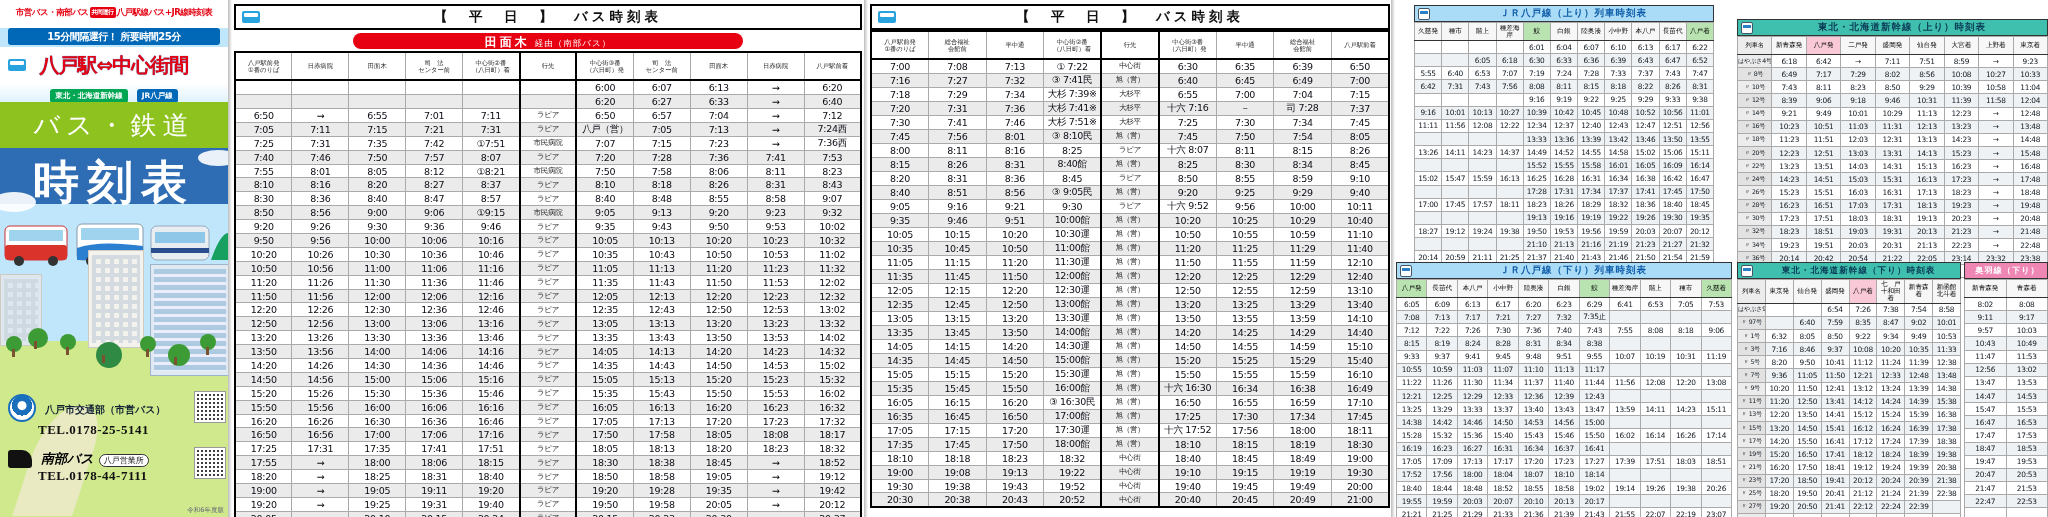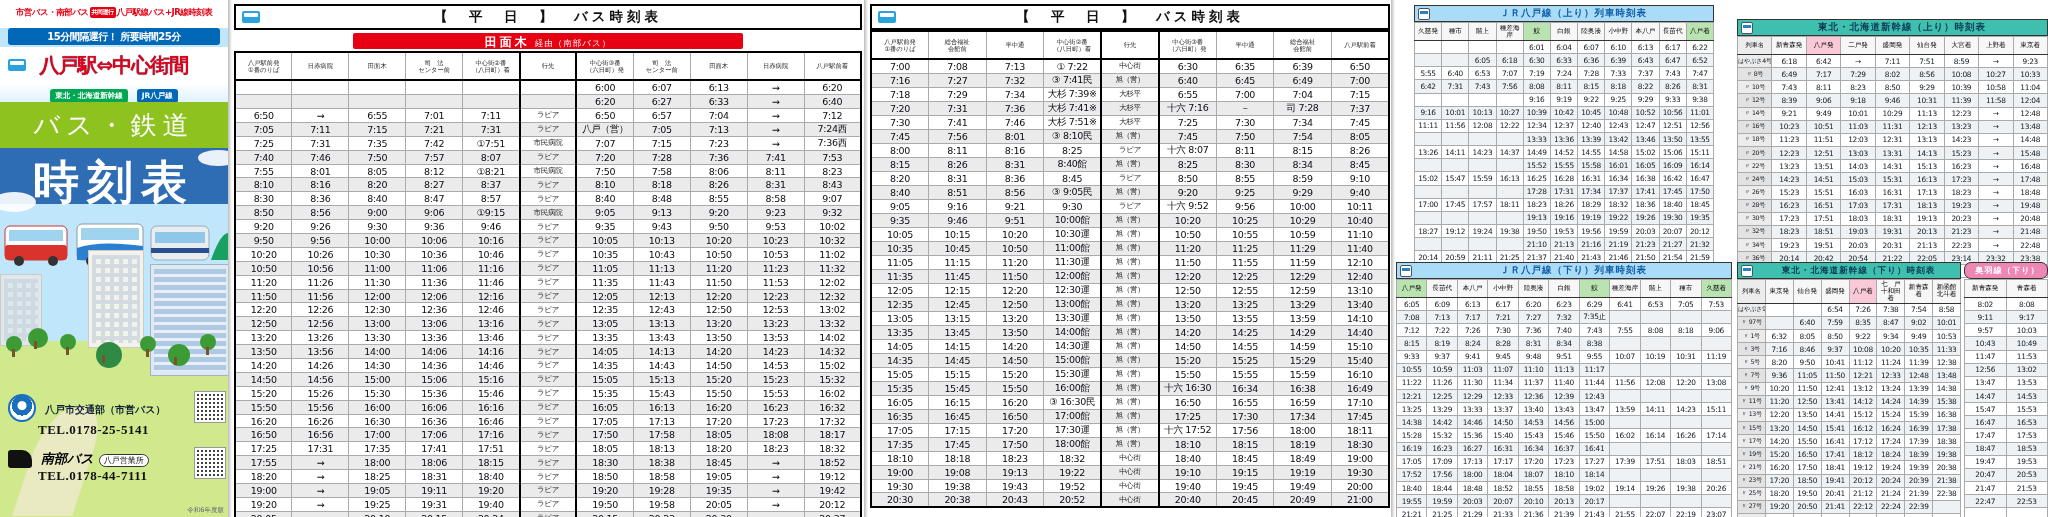--- a/index.html
+++ b/index.html
@@ -43,42 +43,42 @@
   .edition{position:absolute;right:4px;bottom:2px;font-size:6.5px;color:#667;}
 
   .fold{position:absolute;top:0;width:4px;height:517px;background:linear-gradient(90deg,#bbb,#fff);}
 
   
   .bus-panel{position:absolute;top:4px;}
   .p-titlebar{height:22px;border:2px solid #000;background:#fff;display:flex;align-items:center;justify-content:center;gap:8px;}
   .p-title{font-size:13.5px;font-weight:bold;letter-spacing:4px;color:#111;white-space:nowrap;}
   .bus-glyph{position:absolute;left:6px;width:18px;height:12px;background:#29a3dd;border-radius:2px;}
   .bus-glyph:before{content:"";position:absolute;left:2px;top:2px;right:2px;height:4px;background:#fff;border-radius:1px;}
-  .p-banner{margin:3px auto 2px auto;width:62%;height:16px;border-radius:2px;color:#fff;text-align:center;line-height:16px;white-space:nowrap;}
+  .p-banner{margin:3px auto 2px auto;width:62%;height:16px;border-radius:8px;color:#fff;text-align:center;line-height:16px;white-space:nowrap;}
   .p-banner b{font-size:12px;letter-spacing:3px;}
   .p-banner small{font-size:8.5px;letter-spacing:1px;}
   .banner-red{background:#e60012;}
   .banner-blue{background:#0068b7;}
 
   table.tt{border-collapse:collapse;table-layout:fixed;width:100%;}
   .tt th,.tt td{border:1px solid #aaa;text-align:center;overflow:hidden;white-space:nowrap;}
   .bus .tt{border:2px solid #000;}
   .bus .tt th{font-size:6.3px;font-weight:normal;height:24px;white-space:pre-line;line-height:1.15;background:#fff;border-bottom:2px solid #000;color:#222;}
   .bus .tt td{height:12.9px;font-size:9.5px;color:#0a0a14;padding:0;letter-spacing:-0.3px;}
   .bus .tt tbody tr:nth-child(even){background:#ebebeb;}
   .bus .tt .sep{border-left:2px solid #000;}
   .bus .tt td.dest{font-size:7.5px;color:#222;}
 
   
   .jr-box{position:absolute;}
   .jr-title{height:15px;display:flex;align-items:center;gap:4px;padding-left:3px;border:1px solid #333;font-weight:bold;white-space:nowrap;}
   .jr-title .t{flex:1;text-align:center;font-size:9.5px;letter-spacing:1px;}
   .title-jrline{background:#aadcf7;color:#0e5ba8;}
   .title-shink{background:#3fbfae;color:#0b3a55;}
-  .title-pink{background:#ef87b5;color:#fff;border-radius:7px;}
+  .title-pink{background:#ef87b5;color:#fff;}
   .mini-icon{width:10px;height:10px;background:#fff;border:1px solid #456;border-radius:2px;position:relative;}
   .mini-icon:before{content:"";position:absolute;left:1px;right:1px;top:2px;height:3px;background:#2a7fc6;}
   .jr .tt{border:1.5px solid #333;}
   .jr .tt th{font-size:6.6px;font-weight:normal;height:15px;background:#f7f7f7;white-space:pre-line;line-height:1.05;border-bottom:1.5px solid #333;}
   .jr .tt td{height:12.15px;font-size:7.4px;padding:0;color:#101820;letter-spacing:-0.3px;}
   .jr .tt tbody tr:nth-child(even){background:#eef2f4;}
   .jr .tt th.hl-green{background:#b9e4b1;}
   .jr .tt th.hl-pink{background:#f9c9d8;}
   .jr .tt th.namecol,.jr .tt td.namecol{background:#ececec;font-size:6.2px;}
   .jr .tt tbody tr:nth-child(even) td.namecol{background:#e2e2e2;}

